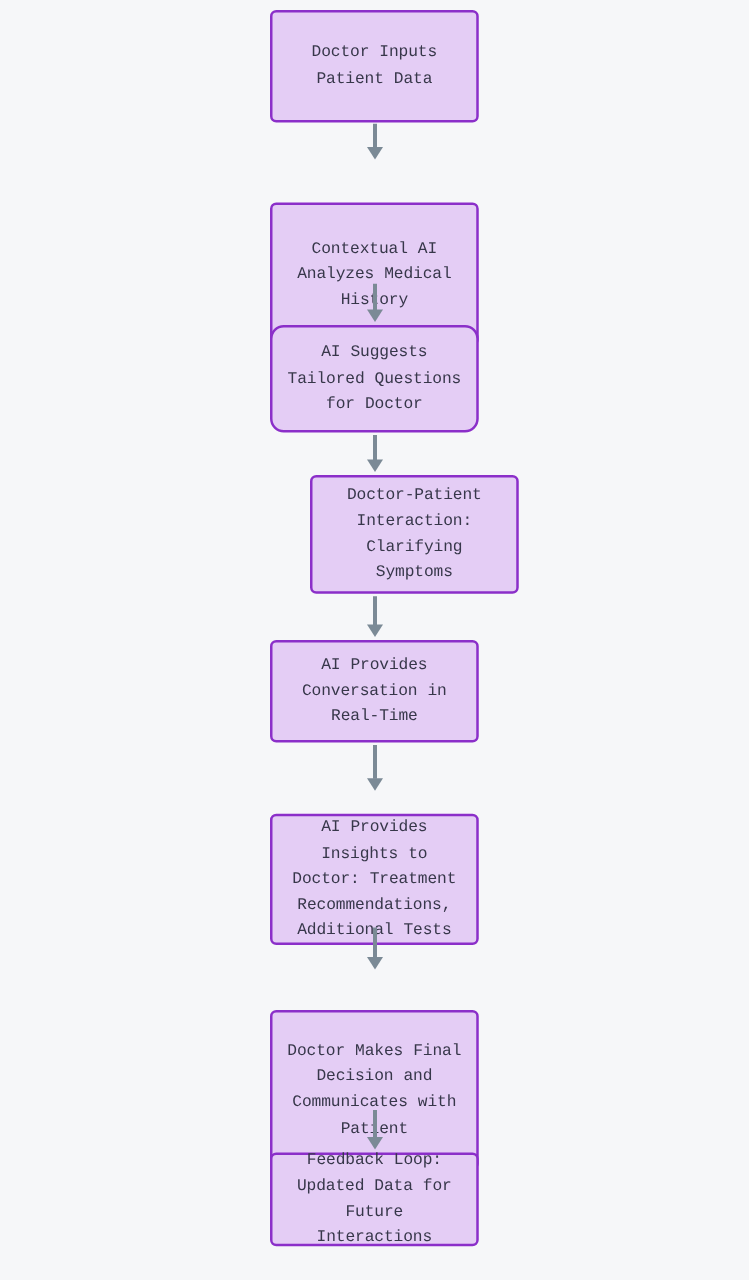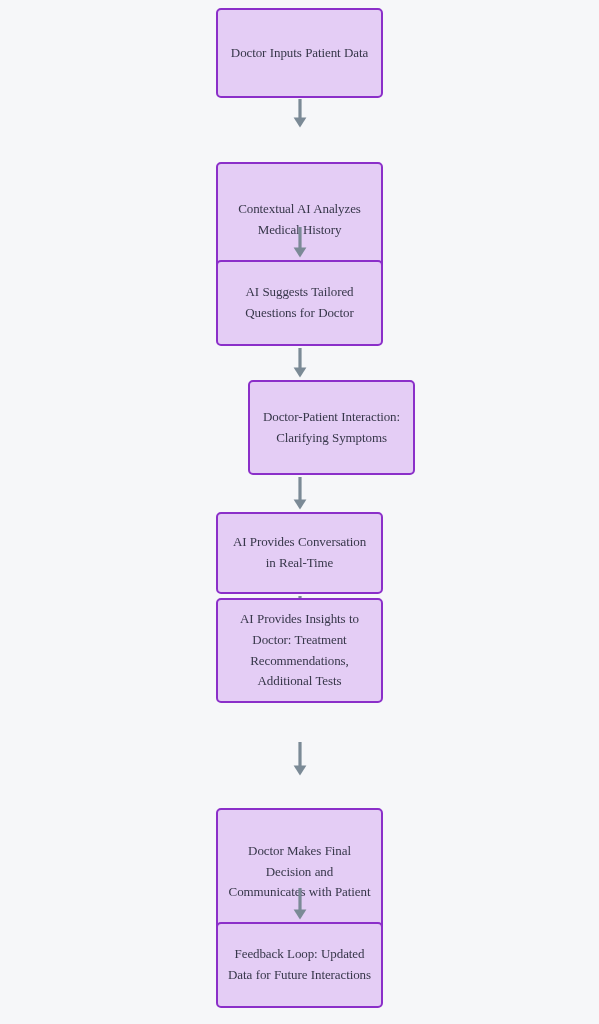--- a/index.html
+++ b/index.html
@@ -30,21 +30,21 @@
     display: flex;
     align-items: center;
     justify-content: center;
     padding: 4px 10px;
   }
   .node-label {
     color: #37374a;
     font-size: 13px;
     line-height: 1.58;
     text-align: center;
-    font-family: Liberation Serif, serif;
+    font-family: Liberation Mono, monospace;
     letter-spacing: -0.1px;
     word-spacing: 0.3px;
   }
   .arrow {
     position: absolute;
     left: 291px;
     width: 18px;
     display: block;
   }
   .arrow svg {
@@ -70,21 +70,21 @@
   <div class="node" id="n2" style="top: 130px; height: 115px; margin-top: 32px;">
     <span class="node-label">Contextual AI Analyzes Medical History</span>
   </div>
   <div class="arrow" id="a2" style="top: 227px; height: 31px;">
     <svg width="18" height="31" viewBox="0 0 18 31" xmlns="http://www.w3.org/2000/svg" aria-hidden="true">
       <line x1="9" y1="0" x2="9" y2="21" stroke="#7b8a96" stroke-width="3.2"></line>
       <polygon points="9,30.5 2.6,20.5 15.4,20.5" fill="#7b8a96"></polygon>
     </svg>
   </div>
 
-  <div class="node" id="n3" style="top: 260px; height: 86px;">
+  <div class="node" id="n3" style="top: 260px; height: 86px; border-radius: 11px;">
     <span class="node-label">AI Suggests Tailored Questions for Doctor</span>
   </div>
   <div class="arrow" id="a3" style="top: 348px; height: 30px;">
     <svg width="18" height="30" viewBox="0 0 18 30" xmlns="http://www.w3.org/2000/svg" aria-hidden="true">
       <line x1="9" y1="0" x2="9" y2="20" stroke="#7b8a96" stroke-width="3.2"></line>
       <polygon points="9,29.5 2.6,19.5 15.4,19.5" fill="#7b8a96"></polygon>
     </svg>
   </div>
 
   <div class="node" id="n4" style="top: 380px; height: 95px; margin-left: 32px;">
@@ -100,37 +100,37 @@
   <div class="node" id="n5" style="top: 512px; height: 82px;">
     <span class="node-label">AI Provides Conversation in Real-Time</span>
   </div>
   <div class="arrow" id="a5" style="top: 596px; height: 37px;">
     <svg width="18" height="37" viewBox="0 0 18 37" xmlns="http://www.w3.org/2000/svg" aria-hidden="true">
       <line x1="9" y1="0" x2="9" y2="27" stroke="#7b8a96" stroke-width="3.2"></line>
       <polygon points="9,36.5 2.6,26.5 15.4,26.5" fill="#7b8a96"></polygon>
     </svg>
   </div>
 
-  <div class="node" id="n6" style="top: 598px; height: 105px;">
+  <div class="node" id="n6" style="top: 651px; height: 105px;">
     <span class="node-label">AI Provides Insights to Doctor: Treatment Recommendations, Additional Tests</span>
   </div>
   <div class="arrow" id="a6" style="top: 742px; height: 34px;">
     <svg width="18" height="34" viewBox="0 0 18 34" xmlns="http://www.w3.org/2000/svg" aria-hidden="true">
       <line x1="9" y1="0" x2="9" y2="24" stroke="#7b8a96" stroke-width="3.2"></line>
       <polygon points="9,33.5 2.6,23.5 15.4,23.5" fill="#7b8a96"></polygon>
     </svg>
   </div>
 
   <div class="node" id="n7" style="top: 808px; height: 128px;">
     <span class="node-label">Doctor Makes Final Decision and Communicates with Patient</span>
   </div>
   <div class="arrow" id="a7" style="top: 888px; height: 32px;">
     <svg width="18" height="32" viewBox="0 0 18 32" xmlns="http://www.w3.org/2000/svg" aria-hidden="true">
       <line x1="9" y1="0" x2="9" y2="22" stroke="#7b8a96" stroke-width="3.2"></line>
       <polygon points="9,31.5 2.6,21.5 15.4,21.5" fill="#7b8a96"></polygon>
     </svg>
   </div>
 
-  <div class="node" id="n8" style="top: 922px; height: 86px;">
+  <div class="node" id="n8" style="top: 922px; height: 75px;">
     <span class="node-label">Feedback Loop: Updated Data for Future Interactions</span>
   </div>
 
 </div>
 
 </body></html>

